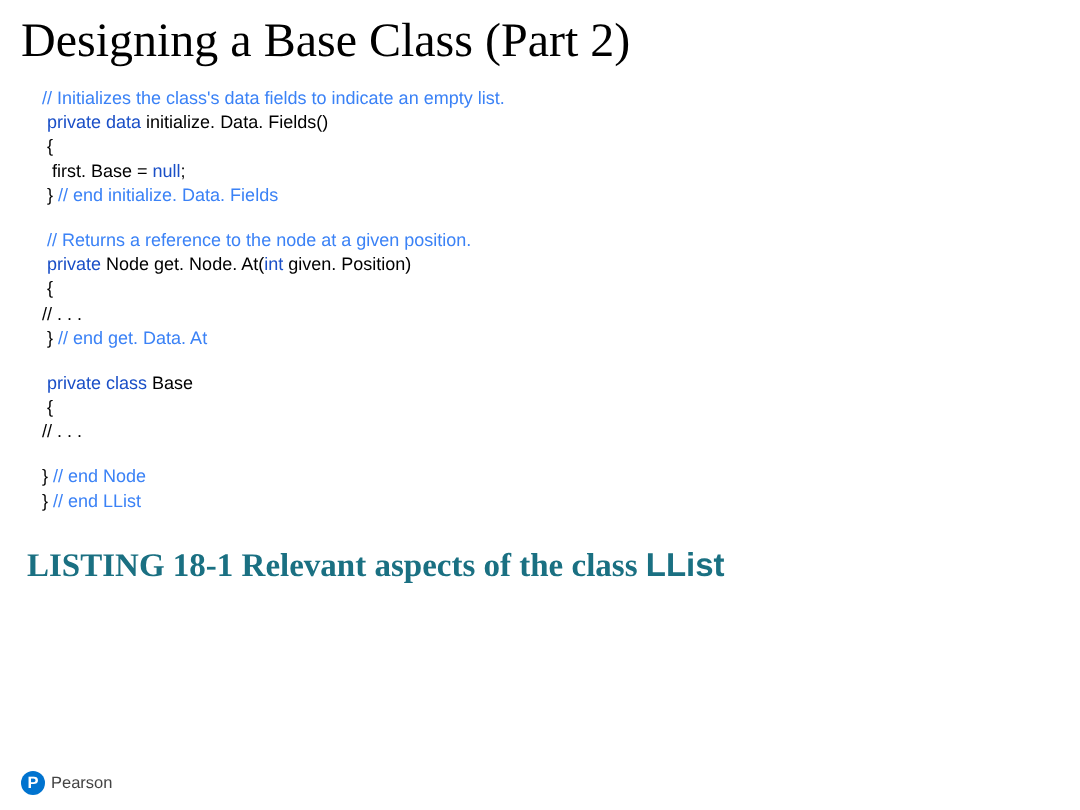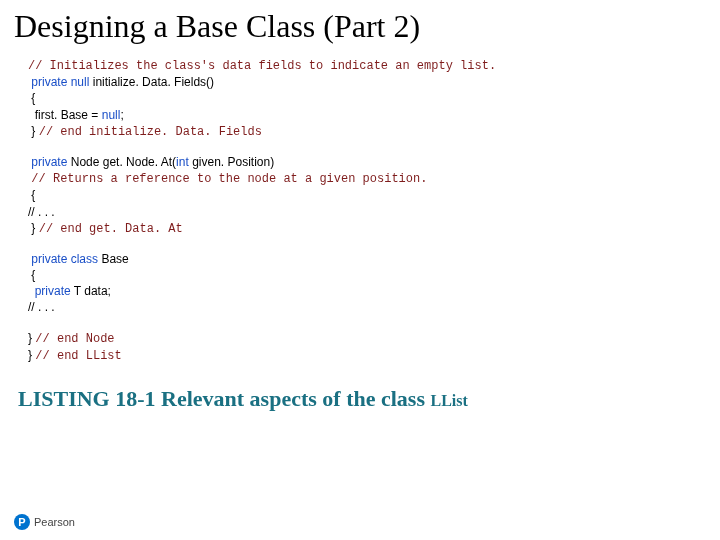--- a/index.html
+++ b/index.html
@@ -19,33 +19,33 @@
     padding: 8px 0 0 14px;
   }
   .code-area {
     padding: 12px 0 0 28px;
     font-family: Arial, Helvetica, sans-serif;
     font-size: 12px;
     line-height: 1.35;
     color: #000;
   }
   .code-area .block { margin-bottom: 14px; }
-  .comment { color: #7f1d1d; font-family: Liberation Mono, monospace; }
+  .comment { color: #3b82f6; }
   .kw { color: #1a4fc7; }
   .listing {
     font-family: "Times New Roman", Times, serif;
     font-size: 22px;
     font-weight: bold;
     color: #1a7082;
     padding: 8px 0 0 18px;
   }
   .listing .mono {
-    font-family: Liberation Serif, serif;
+    font-family: Liberation Sans, sans-serif;
     font-weight: bold;
-    font-size: 16px;
+    font-size: 22px;
   }
   .footer {
     position: absolute;
     bottom: 10px;
     right: 14px;
     left: 14px;
     display: flex;
     align-items: center;
     justify-content: space-between;
   }
@@ -78,38 +78,37 @@
 </style>
 </head>
 <body>
 
 <h1 class="title">Designing a Base Class (Part 2)</h1>
 
 <div class="code-area">
 
   <div class="block">
     <div><span class="comment">// Initializes the class's data fields to indicate an empty list.</span></div>
-    <div>&nbsp;<span class="kw">private null</span><span> initialize. Data. Fields()</span></div>
+    <div>&nbsp;<span class="kw">private data</span><span> initialize. Data. Fields()</span></div>
     <div>&nbsp;<span>{</span></div>
     <div>&nbsp;<span>   first. Base = </span><span class="kw">null</span><span>;</span></div>
     <div>&nbsp;<span>} </span><span class="comment">// end initialize. Data. Fields</span></div>
   </div>
 
   <div class="block">
+    <div>&nbsp;<span class="comment">// Returns a reference to the node at a given position.</span></div>
     <div>&nbsp;<span class="kw">private</span><span> Node get. Node. At(</span><span class="kw">int</span><span> given. Position)</span></div>
-    <div>&nbsp;<span class="comment">// Returns a reference to the node at a given position.</span></div>
     <div>&nbsp;<span>{</span></div>
     <div><span>//</span><span>   . . .</span></div>
     <div>&nbsp;<span>} </span><span class="comment">// end get. Data. At</span></div>
   </div>
 
   <div class="block">
     <div>&nbsp;<span class="kw">private class</span><span> Base</span></div>
     <div>&nbsp;<span>{</span></div>
-    <div>&nbsp;<span class="kw">   private</span><span> T data;</span></div>
     <div><span>//</span><span>   . . .</span></div>
   </div>
 
   <div class="block">
     <div><span>   } </span><span class="comment">// end Node</span></div>
     <div><span>} </span><span class="comment">// end LList</span></div>
   </div>
 
 </div>
 

